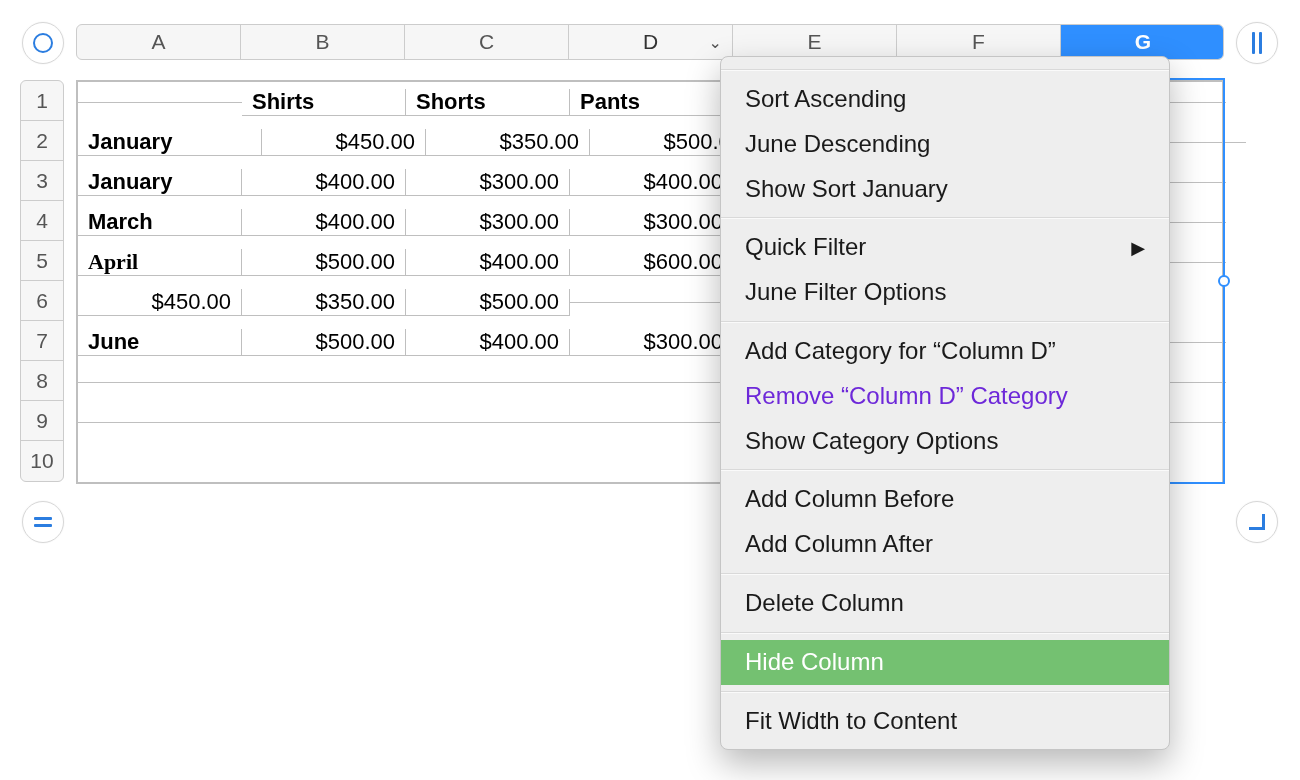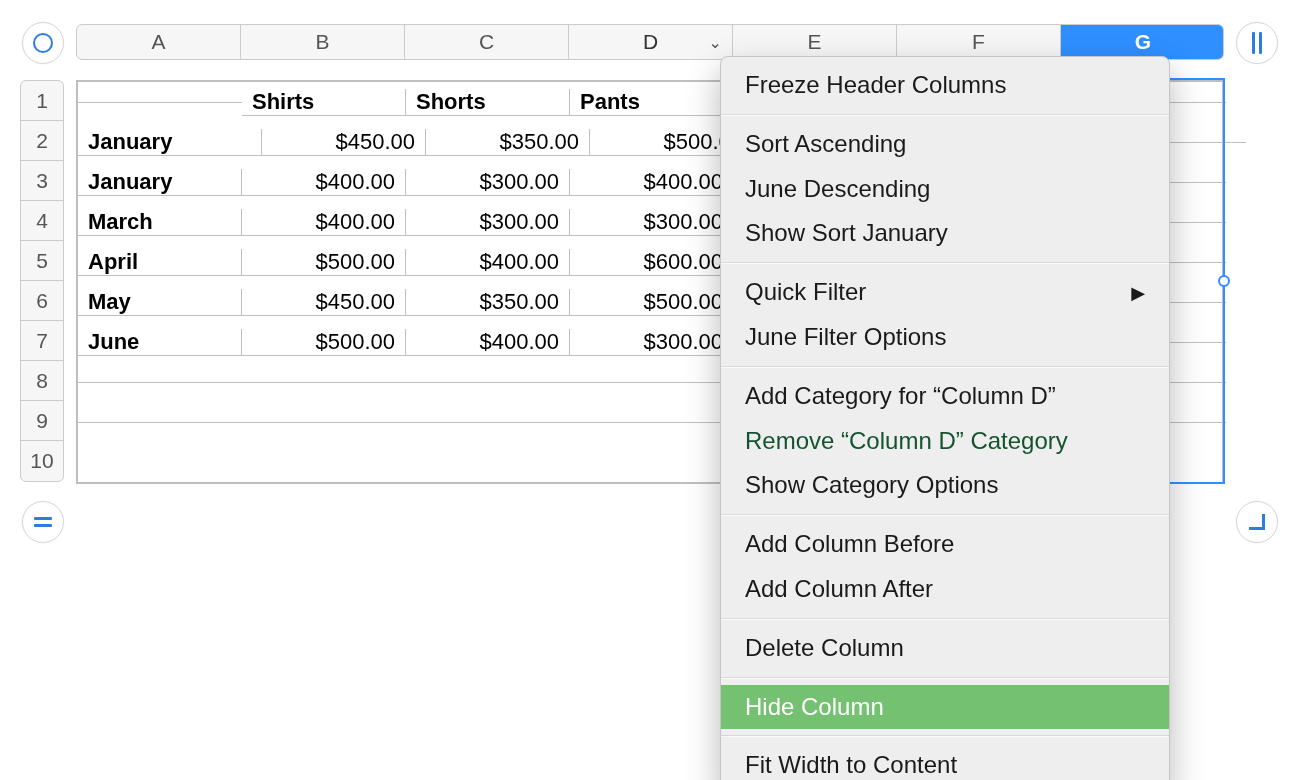--- a/index.html
+++ b/index.html
@@ -156,21 +156,21 @@
       color: #1a1a1a;
     }
     .menu-item {
       padding: 5px 24px;
       display: flex;
       align-items: center;
       justify-content: space-between;
       cursor: default;
       line-height: 1.45;
     }
-    .menu-item.disabled { color: #14532d; }
+    .menu-item.disabled { color: #6d28d9; }
     .menu-item.highlight { background: #74c171; color: #ffffff; font-weight: 500; }
     .menu-sep {
       height: 1px;
       background: #cfcfcf;
       margin: 6px 0;
       border-top: 1px solid #d9d9d9;
       border-bottom: 1px solid #fafafa;
     }
     .submenu-arrow { font-size: 18px; color: #1a1a1a; }
 
@@ -251,30 +251,29 @@
     <div class="sheet-row">
       <div class="cell bold" style="width: 164px;">March</div>
       <div class="cell right" style="width: 164px;">$400.00</div>
       <div class="cell right" style="width: 164px;">$300.00</div>
       <div class="cell right" style="width: 164px;">$300.00</div>
       <div class="cell" style="width: 164px;"></div>
       <div class="cell" style="width: 164px;"></div>
       <div class="cell" style="width: 164px;"></div>
     </div>
     <div class="sheet-row">
-      <div class="cell bold" style="width: 164px;">April</div>
+      <div class="cell bold" style="width: 164px; font-family: Liberation Serif, serif;">April</div>
       <div class="cell right" style="width: 164px;">$500.00</div>
       <div class="cell right" style="width: 164px;">$400.00</div>
       <div class="cell right" style="width: 164px;">$600.00</div>
       <div class="cell" style="width: 164px;"></div>
       <div class="cell" style="width: 164px;"></div>
       <div class="cell" style="width: 164px;"></div>
     </div>
     <div class="sheet-row">
-      <div class="cell bold" style="width: 164px;">May</div>
       <div class="cell right" style="width: 164px;">$450.00</div>
       <div class="cell right" style="width: 164px;">$350.00</div>
       <div class="cell right" style="width: 164px;">$500.00</div>
       <div class="cell" style="width: 164px;"></div>
       <div class="cell" style="width: 164px;"></div>
       <div class="cell" style="width: 164px;"></div>
     </div>
     <div class="sheet-row">
       <div class="cell bold" style="width: 164px;">June</div>
       <div class="cell right" style="width: 164px;">$500.00</div>
@@ -311,23 +310,20 @@
       <div class="cell" style="width: 164px;"></div>
       <div class="cell" style="width: 164px;"></div>
     </div>
   </div>
 
 <div class="selection-outline" id="sel-outline" style="left: 1059px; top: 78px; width: 166px; height: 406px;">
   <div class="sel-handle" id="sel-handle" style="right: -7px; top: 50%; transform: translateY(-50%);"></div>
 </div>
 
 <div class="context-menu" id="context-menu">
-    <div class="menu-item">
-      <span>Freeze Header Columns</span>
-    </div>
     <div class="menu-sep"></div>
     <div class="menu-item">
       <span>Sort Ascending</span>
     </div>
     <div class="menu-item">
       <span>June Descending</span>
     </div>
     <div class="menu-item">
       <span>Show Sort January</span>
     </div>

